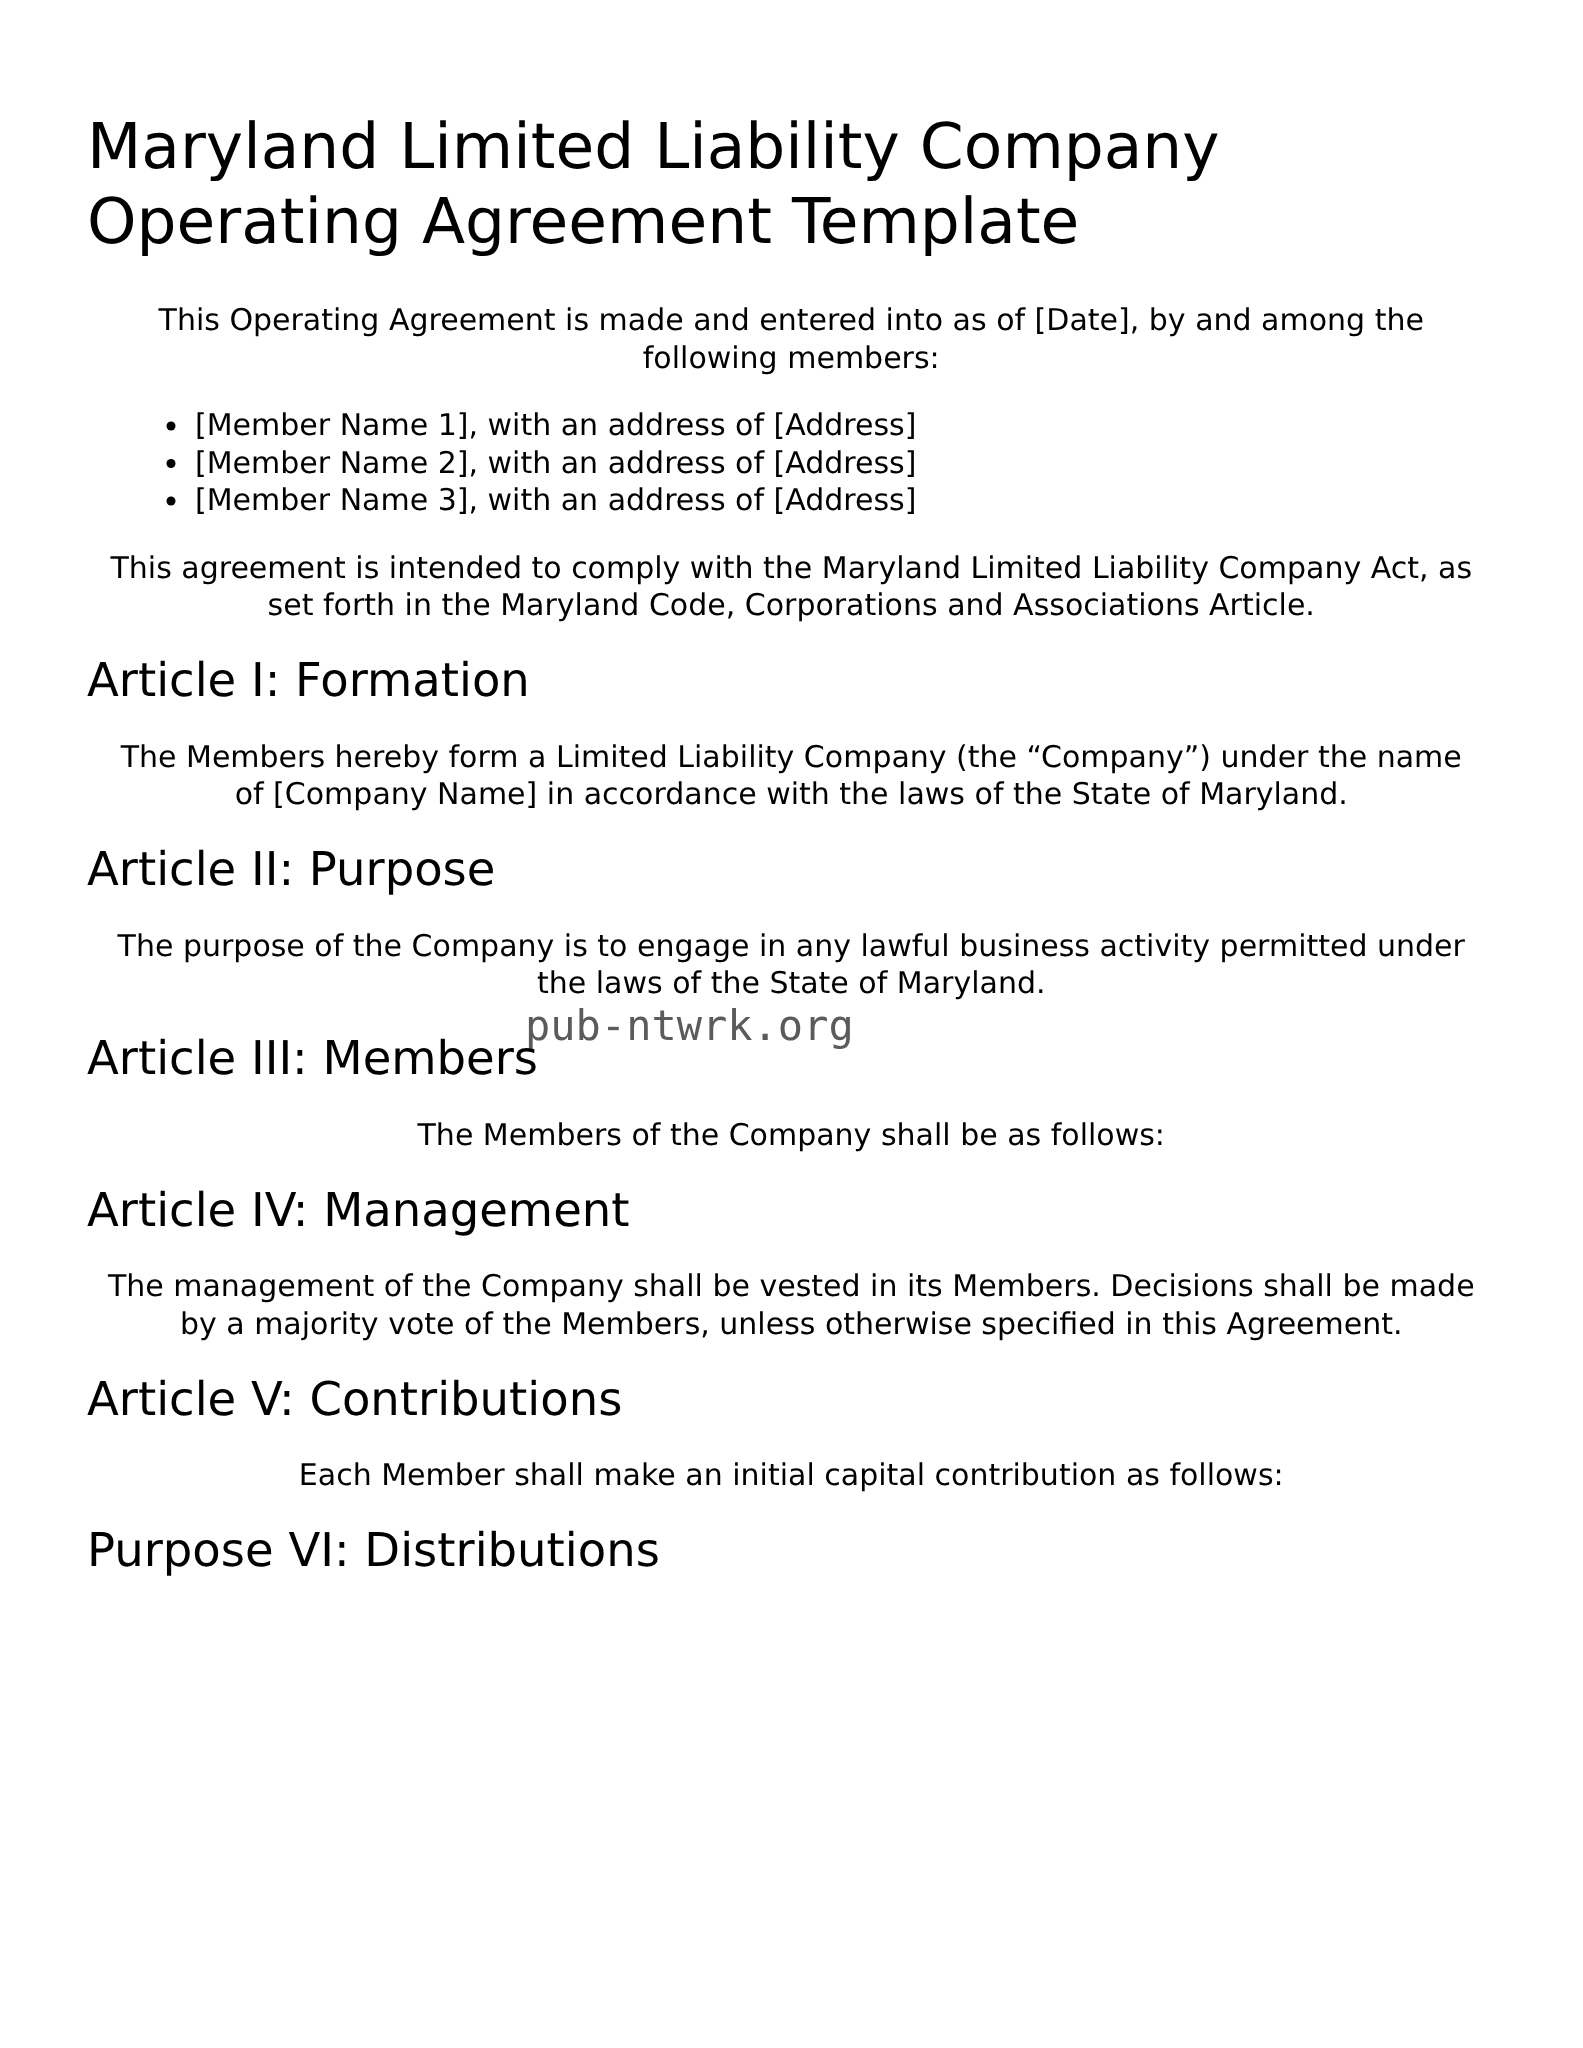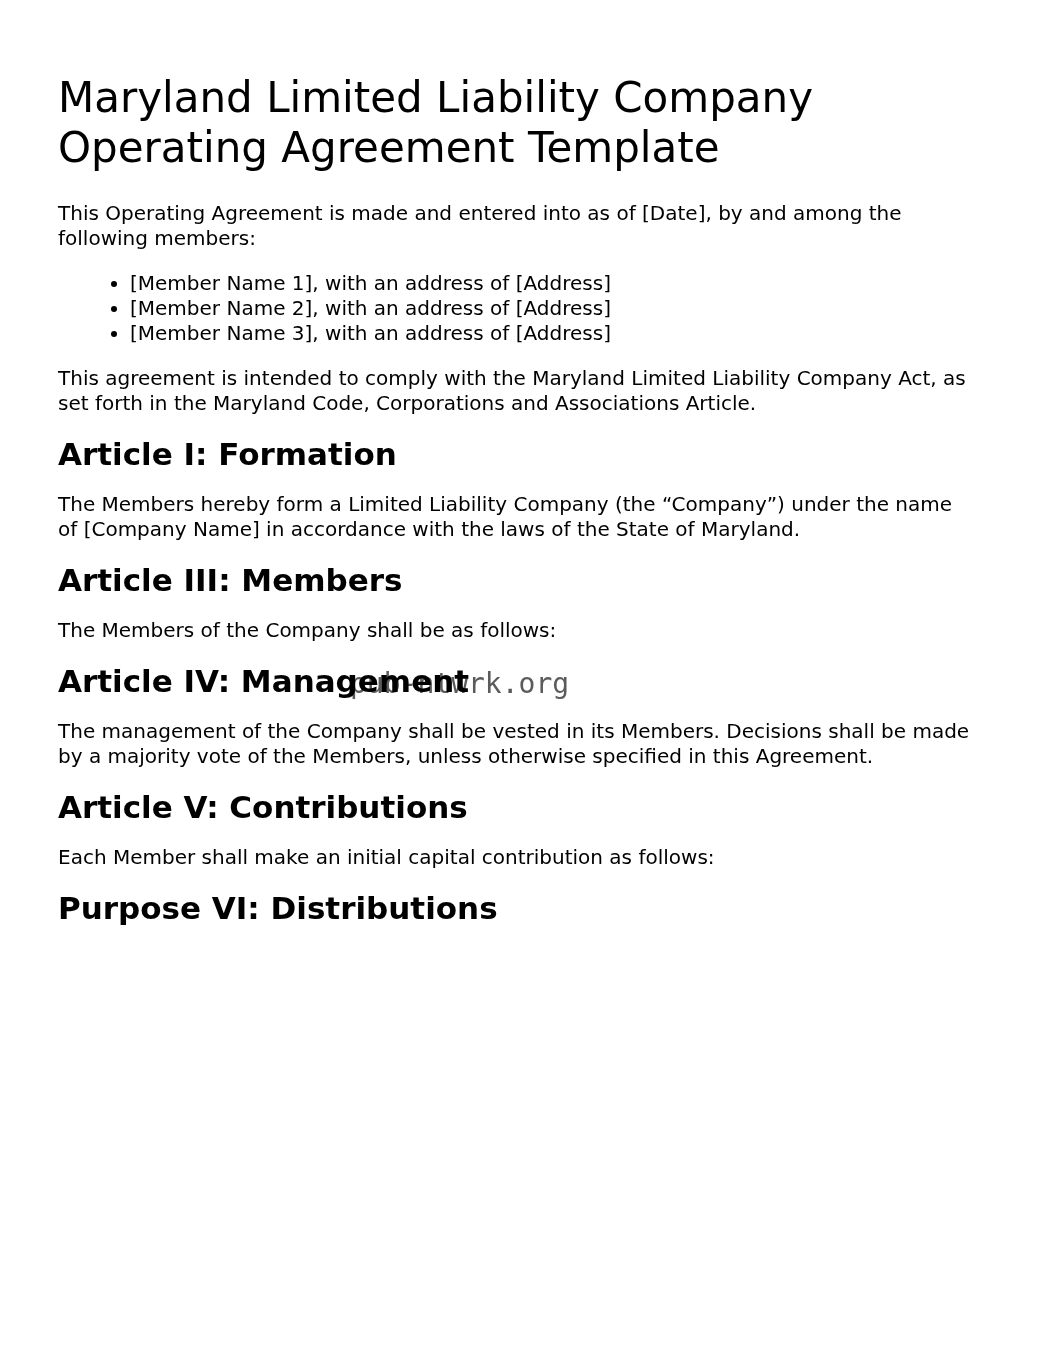--- a/index.html
+++ b/index.html
@@ -29,28 +29,29 @@
   h1.doc-title {
     font-size: 42px;
     line-height: 50px;
     font-weight: normal;
     margin: 40px 0 28px 0;
     white-space: pre-line;
   }
   h2.section-heading {
     font-size: 31px;
     line-height: 36px;
-    font-weight: bold;
+    font-weight: normal;
     margin: 18px 0 16px 0;
   }
   p.body-text {
     font-size: 20px;
     line-height: 25px;
     margin: 20px 0;
     white-space: pre-line;
+    text-align: center;
   }
   ul.doc-list {
     margin: 20px 0;
     padding-left: 52px;
   }
   ul.doc-list li {
     font-size: 20px;
     line-height: 25px;
     margin-left: 20px;
   }
@@ -90,20 +91,25 @@
 
     <p class="body-text">This agreement is intended to comply with the Maryland Limited Liability Company Act, as
 set forth in the Maryland Code, Corporations and Associations Article.</p>
 
     <section>
       <h2 class="section-heading">Article I: Formation</h2>
       <p class="body-text">The Members hereby form a Limited Liability Company (the “Company”) under the name
 of [Company Name] in accordance with the laws of the State of Maryland.</p>
     </section>
 
+    <section>
+      <h2 class="section-heading">Article II: Purpose</h2>
+      <p class="body-text">The purpose of the Company is to engage in any lawful business activity permitted under
+the laws of the State of Maryland.</p>
+    </section>
 
     <section>
       <h2 class="section-heading">Article III: Members</h2>
       <p class="body-text">The Members of the Company shall be as follows:</p>
     </section>
 
     <section>
       <h2 class="section-heading">Article IV: Management</h2>
       <p class="body-text">The management of the Company shall be vested in its Members. Decisions shall be made
 by a majority vote of the Members, unless otherwise specified in this Agreement.</p>

